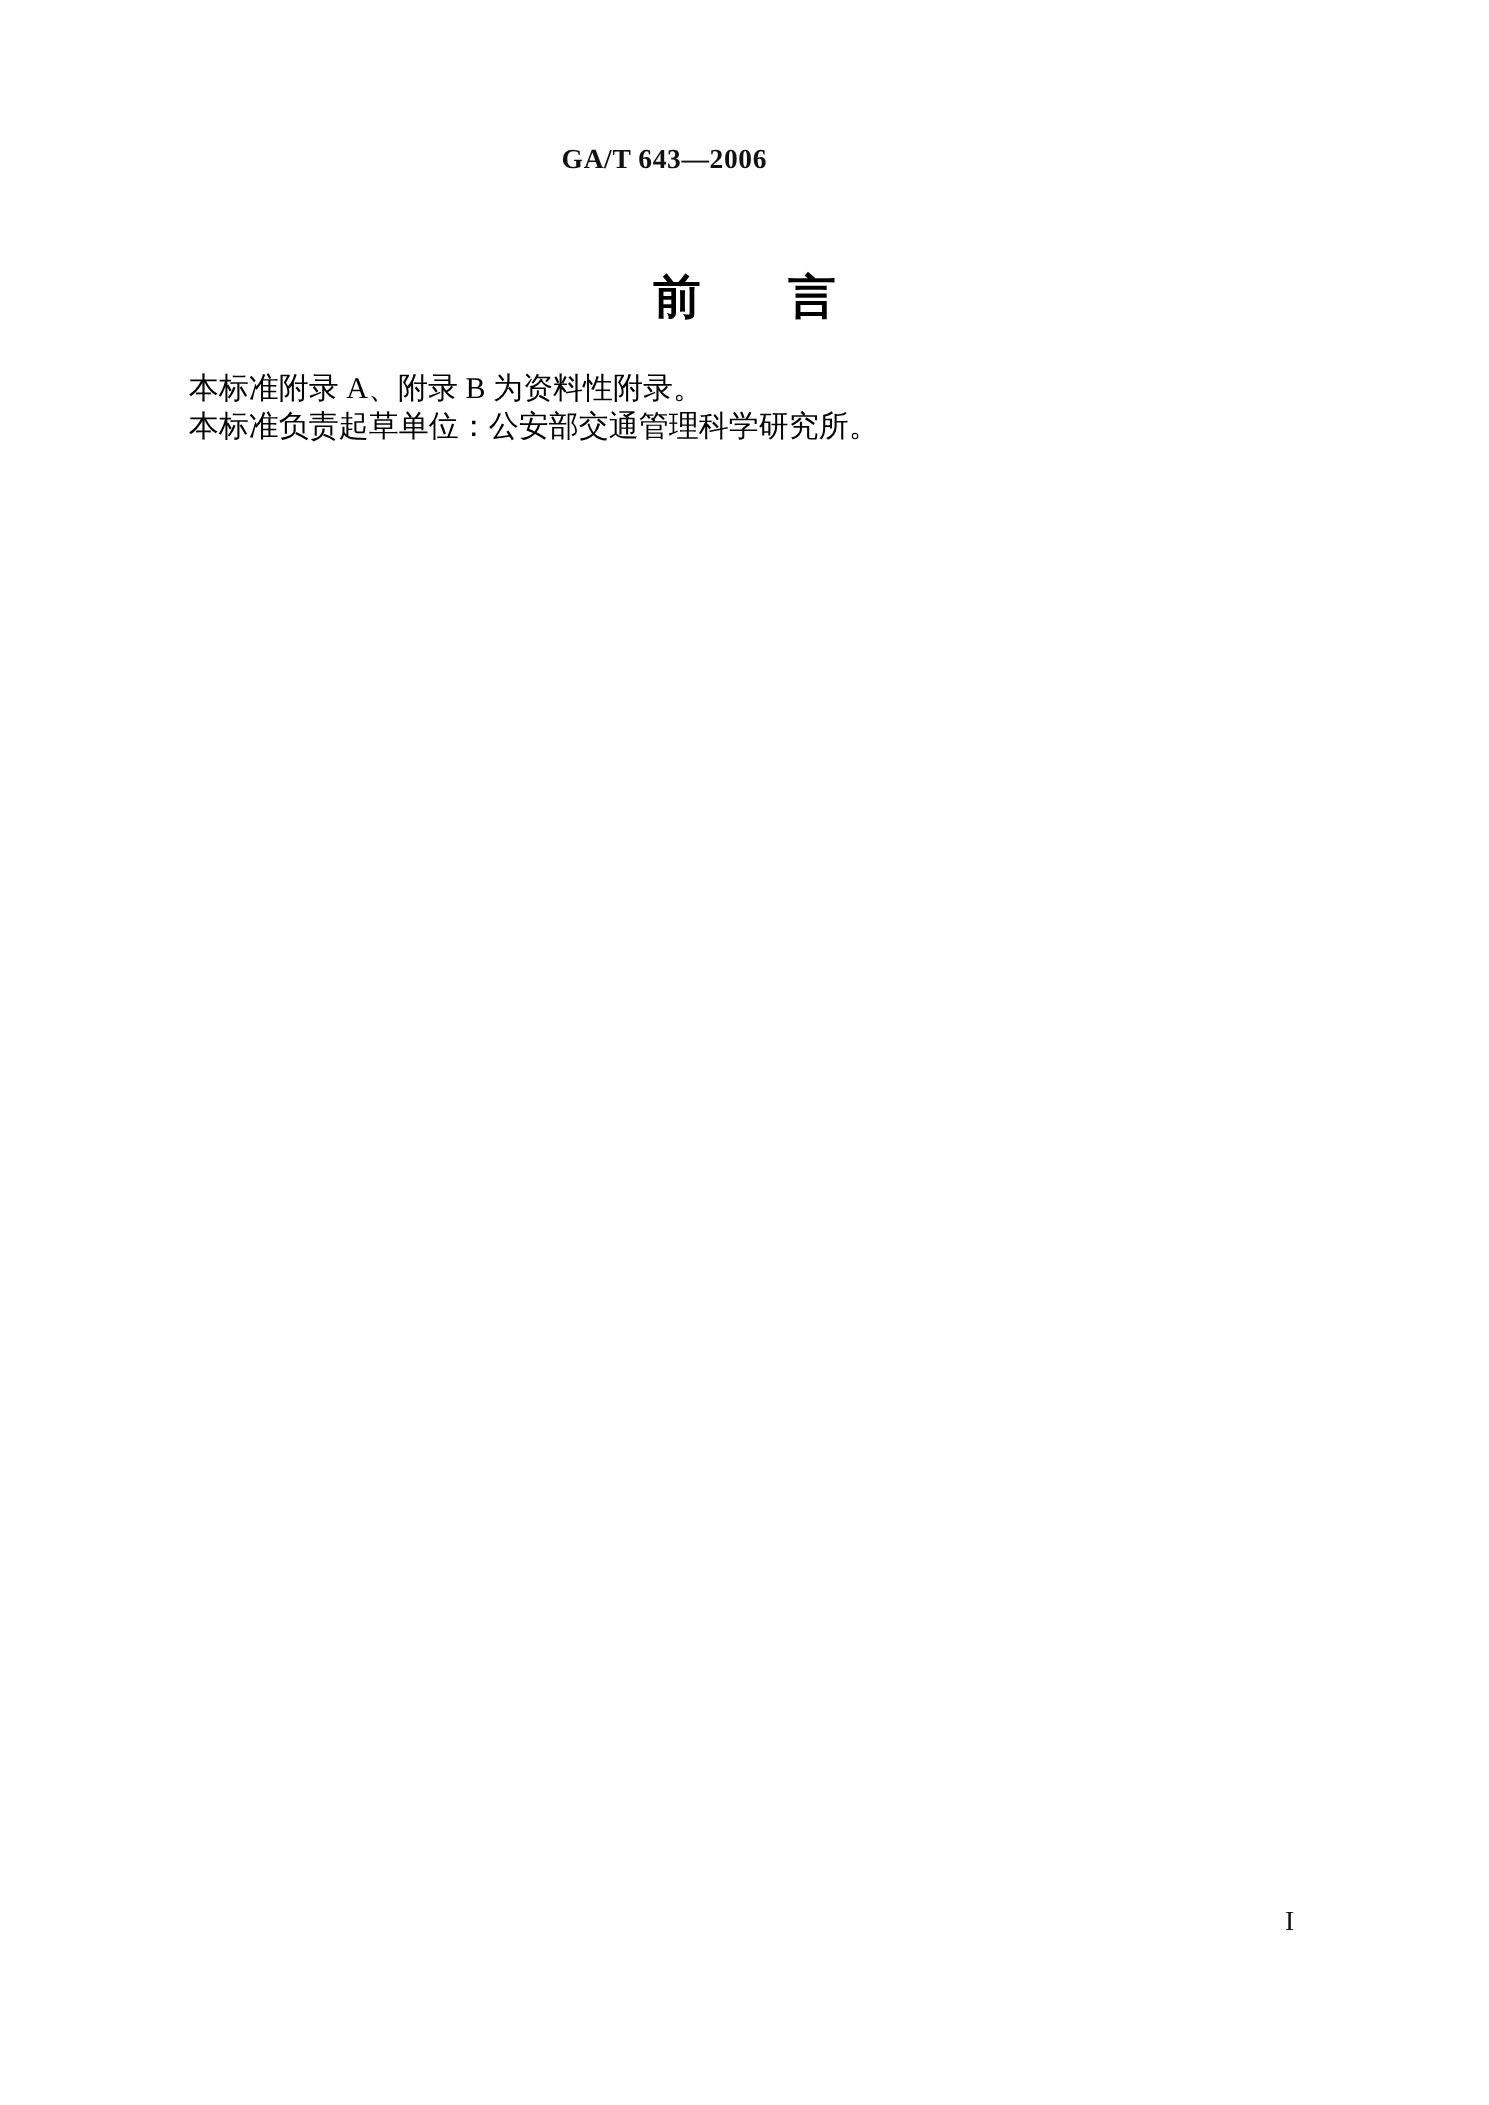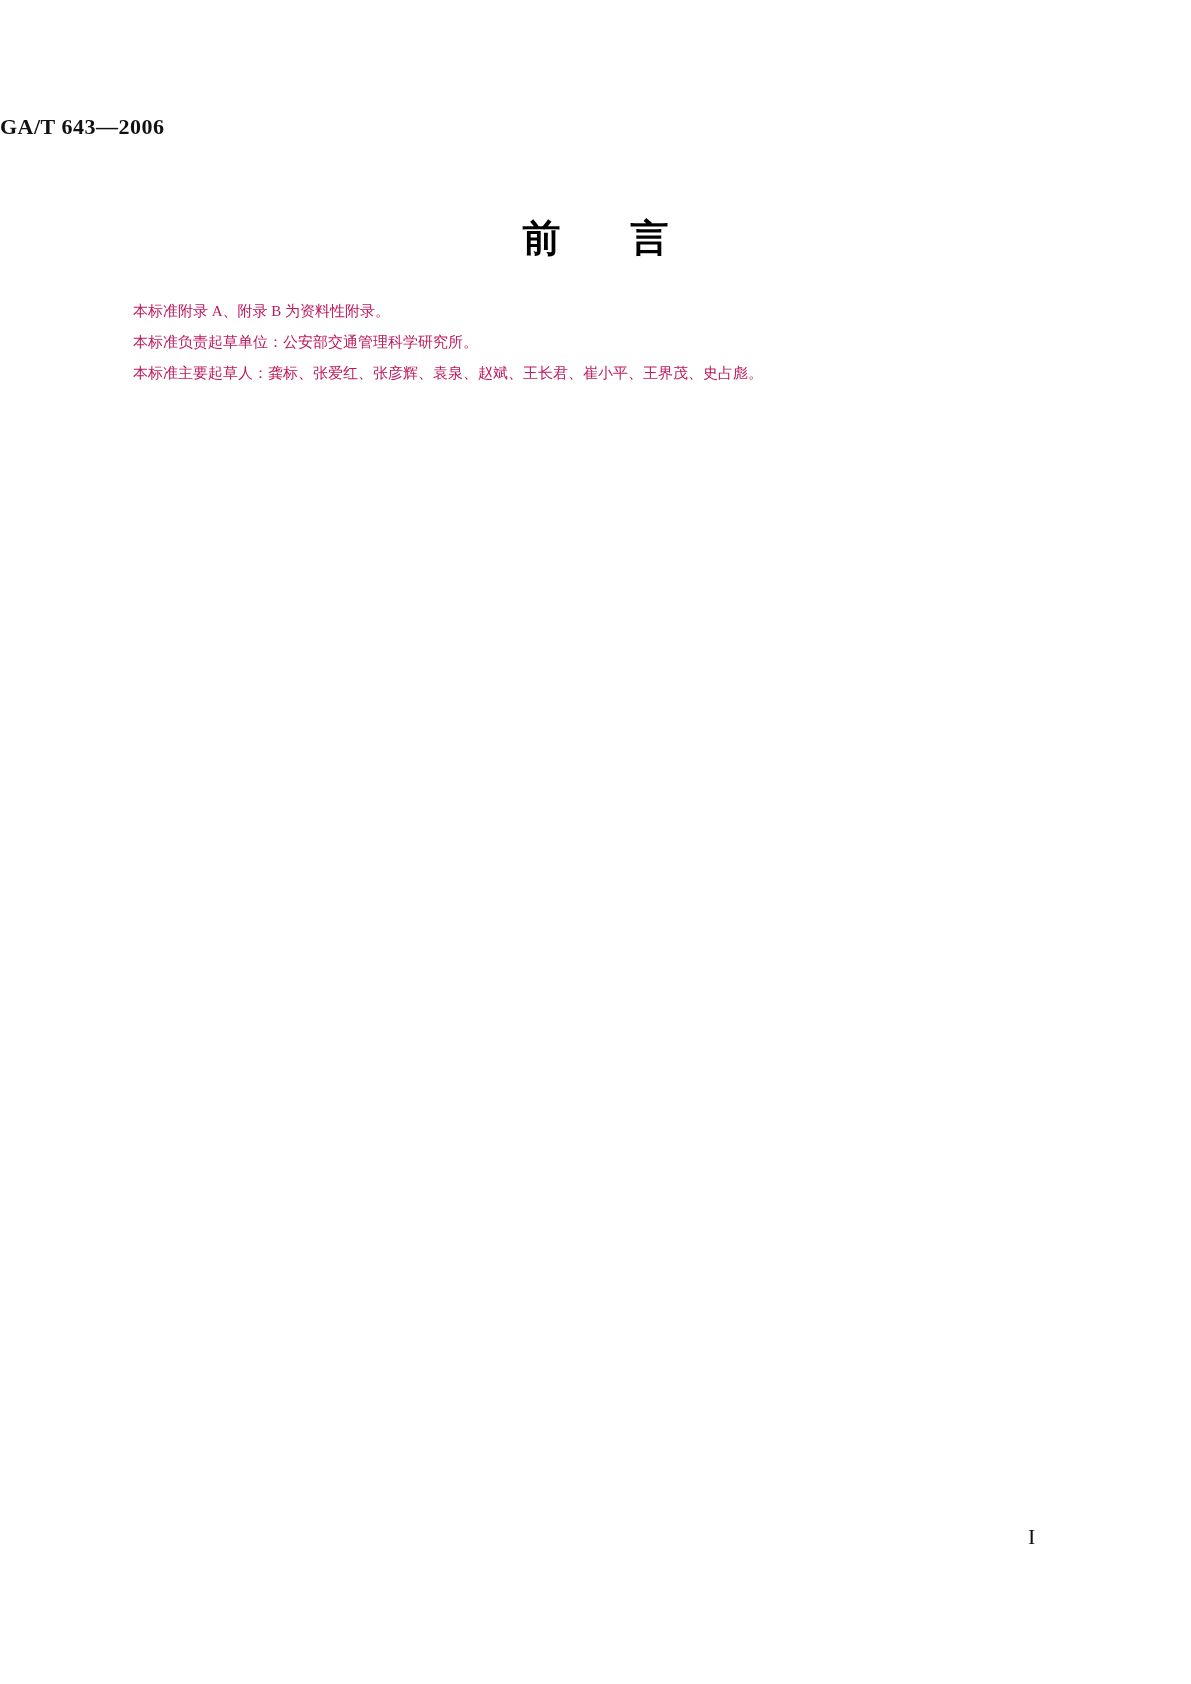--- a/index.html
+++ b/index.html
@@ -14,21 +14,21 @@
     background: #ffffff;
     color: #1c1c1c;
     font-family: "Liberation Serif", "DejaVu Serif", serif;
     overflow: hidden;
   }
   .standard-code {
     position: absolute;
     top: 114px;
     left: 0;
     right: 128px;
-    text-align: left;
+    text-align: center;
     font-family: "Liberation Serif", "DejaVu Serif", serif;
     font-weight: bold;
     font-size: 22px;
     letter-spacing: 0.5px;
     color: #111111;
   }
   .doc-title {
     position: absolute;
     top: 218px;
     left: 0;
@@ -41,24 +41,24 @@
     font-weight: bold;
     font-size: 38px;
     line-height: 1.1;
     color: #000000;
   }
   .foreword-body {
     position: absolute;
     left: 103px;
     top: 296px;
     width: 970px;
-    font-size: 15px;
+    font-size: 24px;
     line-height: 31px;
     text-align: justify;
-    color: #be185d;
+    color: #000000;
   }
   .foreword-body p {
     margin: 0;
     padding: 0;
     text-indent: 2em;
   }
   .page-number {
     position: absolute;
     left: 1028px;
     top: 1524px;
@@ -75,18 +75,17 @@
   <div class="standard-code">GA/T 643—2006</div>
 
   <h1 class="doc-title">
     <span>前</span>
     <span>言</span>
   </h1>
 
   <div class="foreword-body">
     <p>本标准附录 A、附录 B 为资料性附录。</p>
     <p>本标准负责起草单位：公安部交通管理科学研究所。</p>
-    <p>本标准主要起草人：龚标、张爱红、张彦辉、袁泉、赵斌、王长君、崔小平、王界茂、史占彪。</p>
   </div>
 
   <div class="page-number">I</div>
 
 </div>
 
 </body></html>

